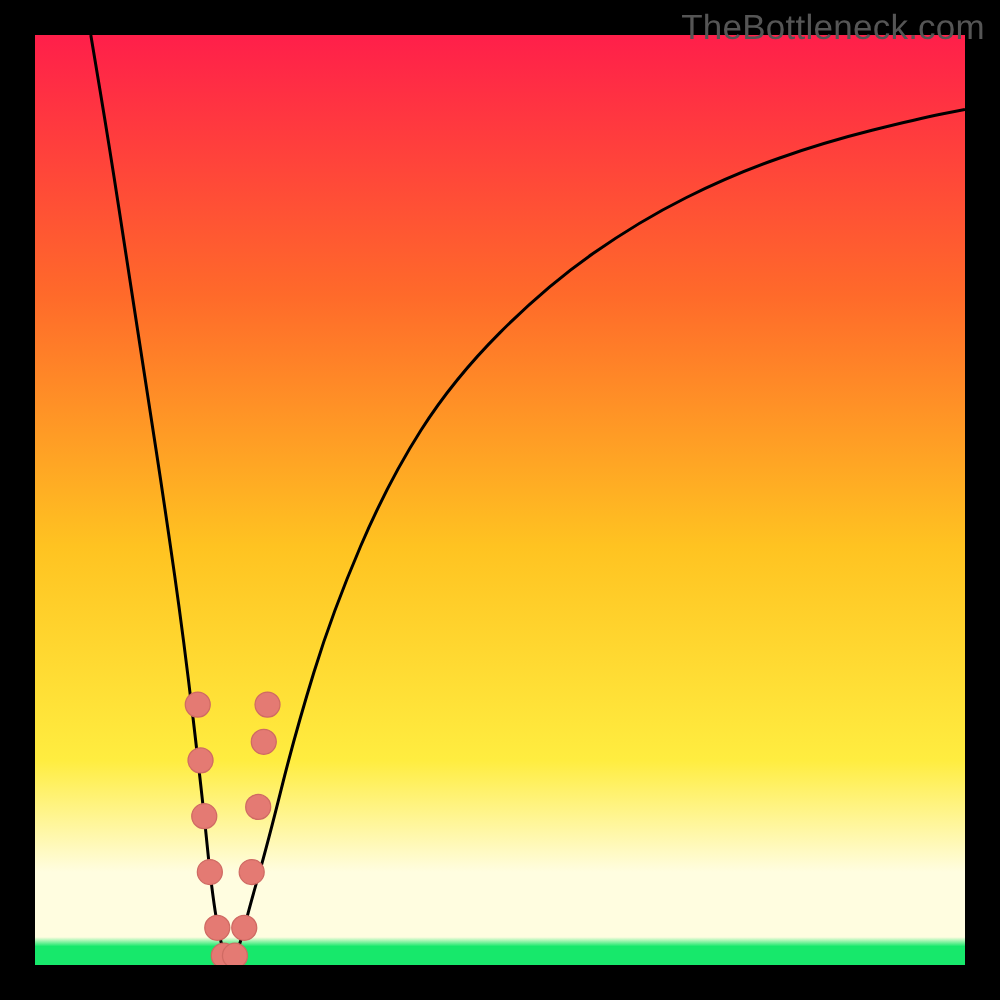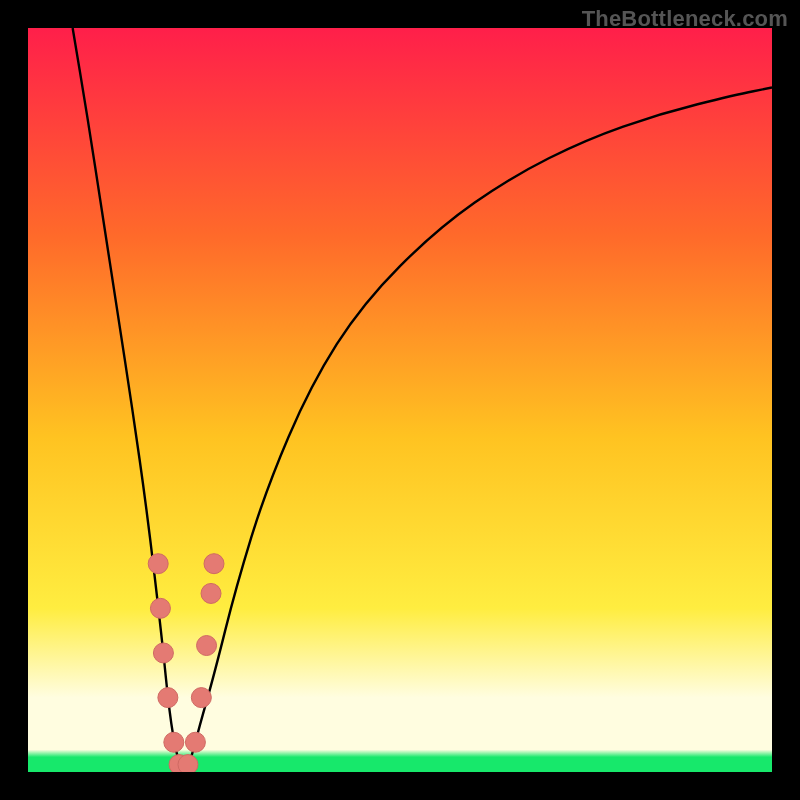--- a/index.html
+++ b/index.html
@@ -39,22 +39,22 @@
     left: 0;
     top: 0;
     width: 100%;
     height: 100%;
   }
   .watermark {
     position: absolute;
     top: 6px;
     right: 12px;
     color: #555;
-    font-size: 22px;
-    font-weight: 700;
+    font-size: 28px;
+    font-weight: 400;
     letter-spacing: 0.2px;
     user-select: none;
   }
 </style>
 </head>
 <body>
 
 <div class="frame">
 
   <div class="plot-area">

